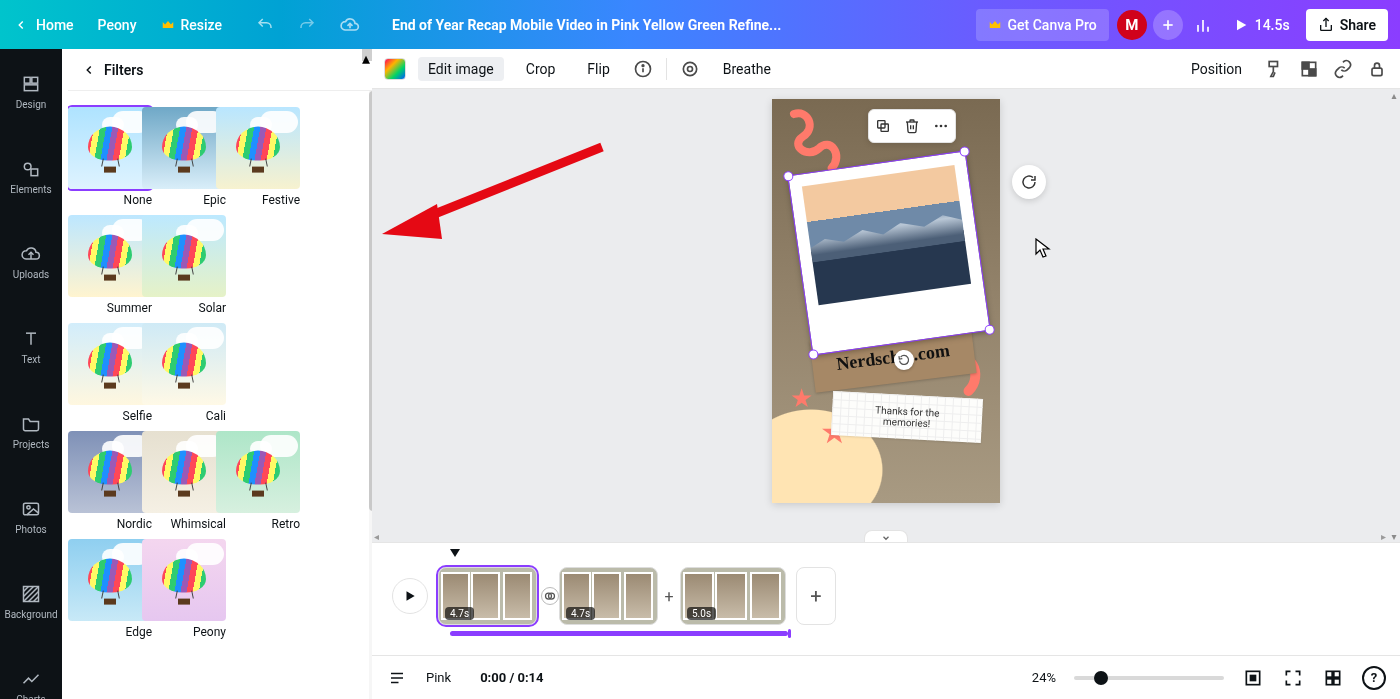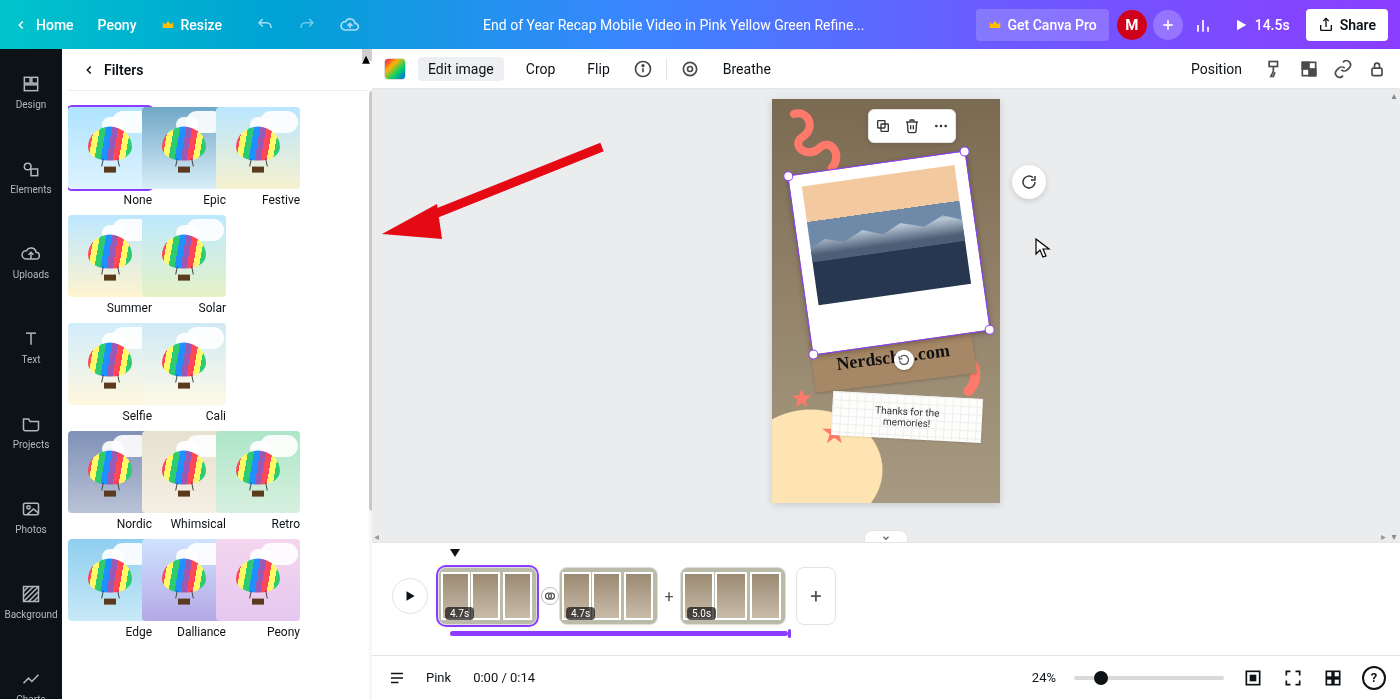--- a/index.html
+++ b/index.html
@@ -9,21 +9,21 @@
   .topbar {
     height: 49px;
     display: flex; align-items: center;
     background: linear-gradient(90deg, #00c4cc 0%, #00a2d4 20%, #3a86ff 45%, #6a5cff 70%, #8b3dff 100%);
     color: #fff; font-size: 14px; font-weight: 500;
     padding: 0 12px 0 0;
   }
   .tb-btn { display: flex; align-items: center; gap: 6px; height: 49px; padding: 0 12px; cursor: pointer; white-space: nowrap; }
   .tb-sep { width: 10px; }
   .tb-icon { width: 18px; height: 18px; display: inline-flex; align-items: center; justify-content: center; }
-  .tb-title { flex: 1; text-align: center; font-weight: 400; overflow: hidden; text-overflow: ellipsis; white-space: nowrap; padding: 0 20px; }
+  .tb-title { flex: 1; font-weight: 700; overflow: hidden; text-overflow: ellipsis; white-space: nowrap; padding: 0 20px; }
   .tb-pro { background: rgba(255,255,255,0.18); border-radius: 4px; padding: 0 12px; height: 32px; display: flex; align-items: center; gap:6px; }
   .tb-avatar { width: 30px; height: 30px; border-radius: 50%; background: #d0021b; color: #fff; font-weight: 700; display: flex; align-items: center; justify-content: center; margin-left: 8px; font-size: 15px;}
   .tb-plus   { width: 30px; height: 30px; border-radius: 50%; background: rgba(255,255,255,0.22); display: flex; align-items: center; justify-content: center; margin-left:6px; }
   .tb-right  { height:32px; padding:0 10px; display:flex; align-items:center; gap:6px; border-radius:4px; }
   .tb-right.analytics, .tb-right.play { background: rgba(255,255,255,0.0); }
   .tb-right.play { background: rgba(255,255,255,0.0); }
   .tb-share { background: #fff; color:#0d1216; border-radius:4px; height:32px; padding:0 12px; display:flex; align-items:center; gap:6px; font-weight:600; margin-left:6px;}
   .crown { color: #ffbf00; }
 
   
@@ -507,33 +507,20 @@
               <div class="env"></div>
               <div class="rope l"></div>
               <div class="rope r"></div>
               <div class="basket"></div>
             </div>
           </div>
           <div class="cell-label">Edge</div>
         </div>
         <div class="cell">
           <div class="thumb">
-            <div class="sky" style="background: linear-gradient(rgb(207, 227, 255), rgb(181, 168, 230));"></div>
-            <div class="cloud"></div>
-            <div class="balloon">
-              <div class="env"></div>
-              <div class="rope l"></div>
-              <div class="rope r"></div>
-              <div class="basket"></div>
-            </div>
-          </div>
-          <div class="cell-label">Dalliance</div>
-        </div>
-        <div class="cell">
-          <div class="thumb">
             <div class="sky" style="background: linear-gradient(rgb(244, 214, 239), rgb(230, 199, 240));"></div>
             <div class="cloud"></div>
             <div class="balloon">
               <div class="env"></div>
               <div class="rope l"></div>
               <div class="rope r"></div>
               <div class="basket"></div>
             </div>
           </div>
           <div class="cell-label">Peony</div>
@@ -735,21 +722,21 @@
 
 <div class="status">
   <span class="sico">
       <svg width="18" height="18" viewBox="0 0 24 24" fill="none" stroke="#0d1216" stroke-width="2">
         <line x1="4" y1="6" x2="20" y2="6"></line>
         <line x1="4" y1="12" x2="20" y2="12"></line>
         <line x1="4" y1="18" x2="14" y2="18"></line>
       </svg>
     </span>
   <span>Pink</span>
-  <span style="margin-left:4px;">0:00 / 0:14</span>
+  <span style="margin-left:11px;font-weight:bold;">0:00 / 0:14</span>
   <span class="spacer"></span>
   <span>24%</span>
   <div class="slider">
     <div class="knob" id="zoom-knob" style="left: 18%;"></div>
   </div>
   <span class="sico">
       <svg width="20" height="20" viewBox="0 0 24 24" fill="none" stroke="#0d1216" stroke-width="2">
         <rect x="4" y="4" width="16" height="16"></rect>
         <rect x="9" y="9" width="6" height="6" fill="#0d1216"></rect>
       </svg>

